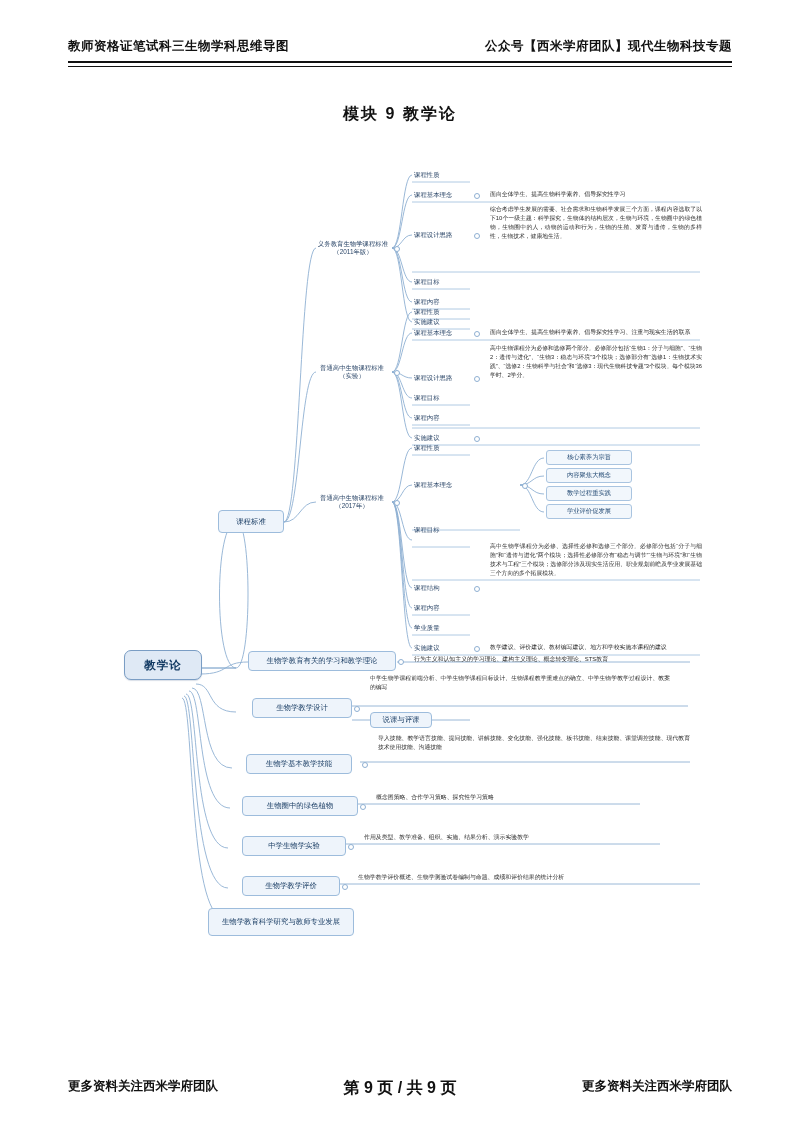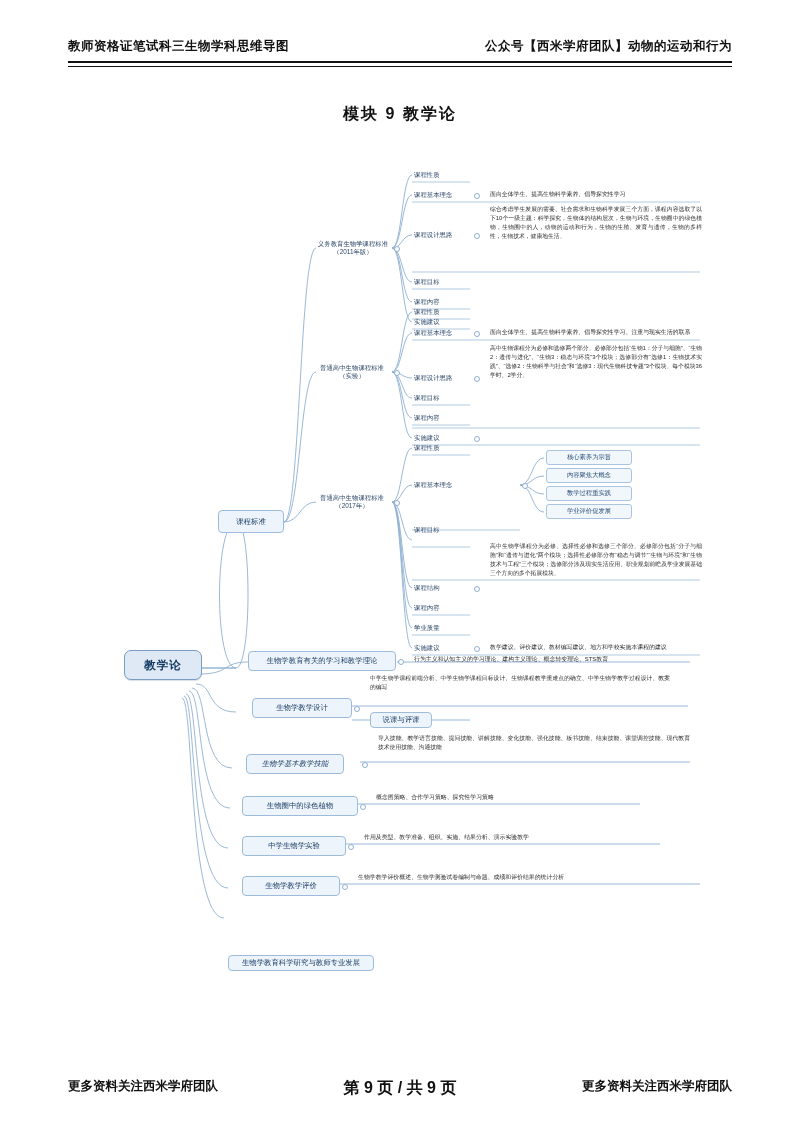--- a/index.html
+++ b/index.html
@@ -68,21 +68,21 @@
     border:1px solid #8fb0d2;background:#ffffff;
   }
 </style>
 </head>
 <body>
 
 <div class="page">
 
   <div class="hdr">
     <div class="hdr-left">教师资格证笔试科三生物学科思维导图</div>
-    <div class="hdr-right">公众号【西米学府团队】动物的运动和行为</div>
+    <div class="hdr-right">公众号【西米学府团队】现代生物科技专题</div>
   </div>
   <div class="hdr-rule"></div>
   <div class="hdr-rule2"></div>
 
   <div class="title">模块 9  教学论</div>
 
   <div class="map">
 
     <svg viewBox="0 0 800 790">
       <g fill="none" stroke="#8fb0d2" stroke-width="0.9">
@@ -231,37 +231,37 @@
 
     <div class="boxnode node" style="left:248px;top:501px;width:148px;height:20px;">生物学教育有关的学习和教学理论</div>
     <div class="dot" style="left:398px;top:509px;"></div>
     <div class="leaf node" style="left:414px;top:503px;width:280px;height:13px;">行为主义和认知主义的学习理论、建构主义理论、概念转变理论、STS教育</div>
 
     <div class="boxnode node" style="left:252px;top:548px;width:100px;height:20px;">生物学教学设计</div>
     <div class="dot" style="left:354px;top:556px;"></div>
     <div class="para node" style="left:370px;top:524px;width:300px;height:28px;">中学生物学课程前端分析、中学生物学课程目标设计、生物课程教学重难点的确立、中学生物学教学过程设计、教案的编写</div>
     <div class="boxnode node" style="left:370px;top:562px;width:62px;height:16px;">说课与评课</div>
 
-    <div class="boxnode node" style="left:246px;top:604px;width:98px;height:20px;font-style:italic;">生物学基本教学技能</div>
+    <div class="boxnode node" style="left:246px;top:604px;width:106px;height:20px;">生物学基本教学技能</div>
     <div class="dot" style="left:362px;top:612px;"></div>
     <div class="para node" style="left:378px;top:584px;width:312px;height:26px;">导入技能、教学语言技能、提问技能、讲解技能、变化技能、强化技能、板书技能、结束技能、课堂调控技能、现代教育技术使用技能、沟通技能</div>
 
     <div class="boxnode node" style="left:242px;top:646px;width:116px;height:20px;">生物圈中的绿色植物</div>
     <div class="dot" style="left:360px;top:654px;"></div>
     <div class="leaf node" style="left:376px;top:641px;width:270px;height:13px;">概念图策略、合作学习策略、探究性学习策略</div>
 
     <div class="boxnode node" style="left:242px;top:686px;width:104px;height:20px;">中学生物学实验</div>
     <div class="dot" style="left:348px;top:694px;"></div>
     <div class="leaf node" style="left:364px;top:681px;width:300px;height:13px;">作用及类型、教学准备、组织、实施、结果分析、演示实验教学</div>
 
     <div class="boxnode node" style="left:242px;top:726px;width:98px;height:20px;">生物学教学评价</div>
     <div class="dot" style="left:342px;top:734px;"></div>
     <div class="leaf node" style="left:358px;top:721px;width:340px;height:13px;">生物学教学评价概述、生物学测验试卷编制与命题、成绩和评价结果的统计分析</div>
 
-    <div class="boxnode node" style="left:228px;top:758px;width:146px;height:16px;margin-top:47px;">生物学教育科学研究与教师专业发展</div>
+    <div class="boxnode node" style="left:208px;top:758px;width:146px;height:28px;">生物学教育科学研究与教师专业发展</div>
   </div>
 
   <div class="ftr">
     <div class="ftr-left">更多资料关注西米学府团队</div>
     <div class="ftr-center">第 9 页 / 共 9 页</div>
     <div class="ftr-right">更多资料关注西米学府团队</div>
   </div>
 
 </div>
 

